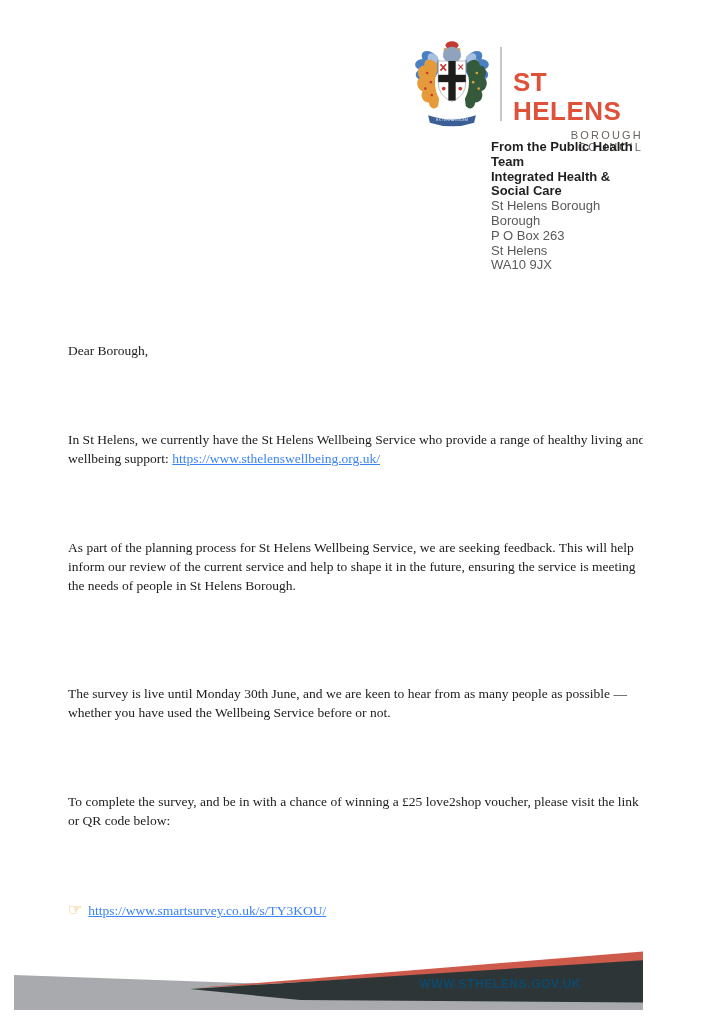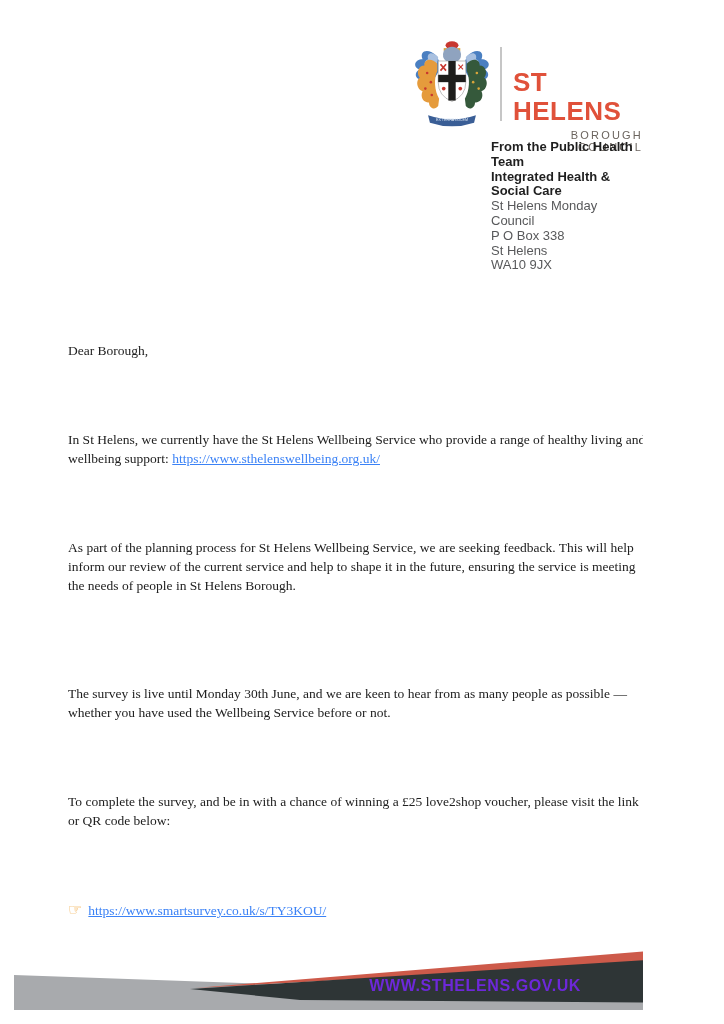--- a/index.html
+++ b/index.html
@@ -30,22 +30,22 @@
   }
   .body-text p { margin:0 0 13px 0; }
   .body-text a { color:#3b82f6; text-decoration:underline; }
   .pointer-glyph { font-family:"DejaVu Sans", sans-serif; color:#f0a63c; font-size:16px; margin-right:6px; }
   .link-row { white-space:normal; }
 
   
   .footer-art { position:absolute; left:0; top:934px; }
   .footer-url {
     position:absolute; right:62px; top:977px;
-    font-family:"Liberation Sans", sans-serif; font-size:16px; font-weight:bold;
-    letter-spacing:.6px; color:#6d28d9;
+    font-family:"Liberation Sans", sans-serif; font-size:12px; font-weight:bold;
+    letter-spacing:.6px; color:#0c4a6e;
   }
 </style>
 </head>
 <body>
 
 <div class="page">
 
   <svg class="crest" width="92" height="96" viewBox="0 0 100 104">
 
     <path d="M34,22 C24,12 14,16 18,25 C9,25 7,34 15,36 C7,40 11,49 19,47 C15,54 23,58 28,51 L38,34 Z" fill="#4a7fc1"></path>
@@ -84,22 +84,22 @@
   <div class="brand-divider"></div>
 
   <div class="brand">
     <div class="brand-name">ST HELENS</div>
     <div class="brand-sub">BOROUGH COUNCIL</div>
   </div>
 
   <div class="sender">
     <div class="bold">From the Public Health Team</div>
     <div class="bold">Integrated Health &amp; Social Care</div>
-    <div>St Helens Monday Council</div>
-    <div>P O Box 338</div>
+    <div>St Helens Borough Borough</div>
+    <div>P O Box 263</div>
     <div>St Helens</div>
     <div>WA10 9JX</div>
   </div>
 
   <div class="body-text">
     <p>Dear Borough,</p>
 
     <p><span>In St Helens, we currently have the St Helens Wellbeing Service who provide a range of healthy living and
 wellbeing support: </span><a href="#">https://www.sthelenswellbeing.org.uk/</a></p>
 

